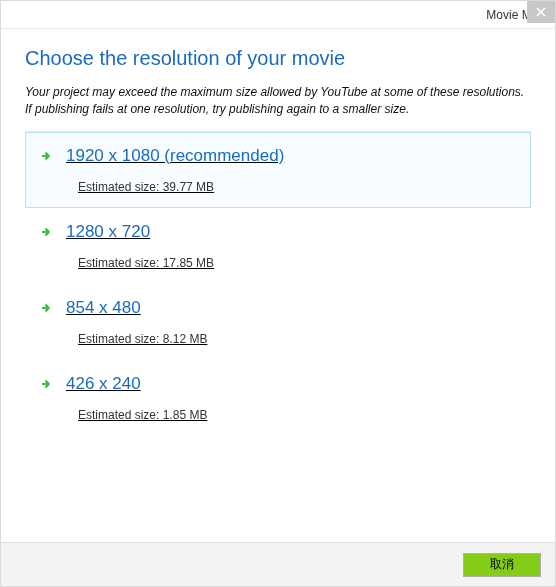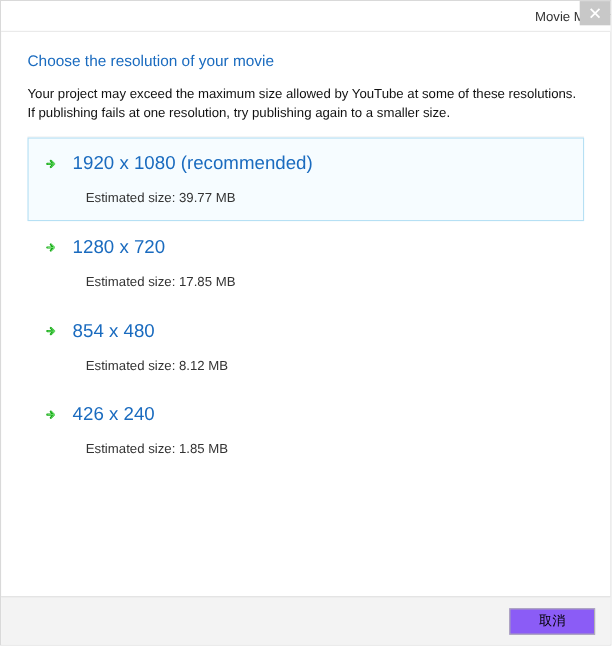--- a/index.html
+++ b/index.html
@@ -50,33 +50,35 @@
     .close-btn svg {
       width: 10px;
       height: 10px;
     }
     .content {
       flex: 1;
       padding: 18px 24px 10px 24px;
       overflow: hidden;
     }
     .heading {
-      font-size: 14px;
+      font-size: 20px;
       color: #1a6bbf;
       font-weight: 400;
       margin-bottom: 14px;
     }
     .description {
       font-size: 12px;
       color: #111;
       line-height: 1.45;
       margin-bottom: 12px;
+      font-style: italic;
     }
     .options {
       border-top: 1px solid #f0f0f0;
+      text-decoration: underline;
     }
     .option {
       padding: 13px 14px 13px 14px;
       cursor: pointer;
       border: 1px solid transparent;
     }
     .option.selected {
       border: 1px solid #b6e0f4;
       background: #f6fcff;
     }
@@ -109,21 +111,21 @@
       border-top: 1px solid #e0e0e0;
       background: #f3f3f3;
       display: flex;
       align-items: center;
       justify-content: flex-end;
       padding-right: 14px;
     }
     .btn-cancel {
       min-width: 78px;
       height: 24px;
-      background: #8b5cf6;
+      background: #84cc16;
       border: 1px solid #b0b0b0;
       font-size: 12px;
       color: #000;
       cursor: pointer;
       font-family: inherit;
       padding: 0 14px;
     }
   </style>
 </head>
 <body>

